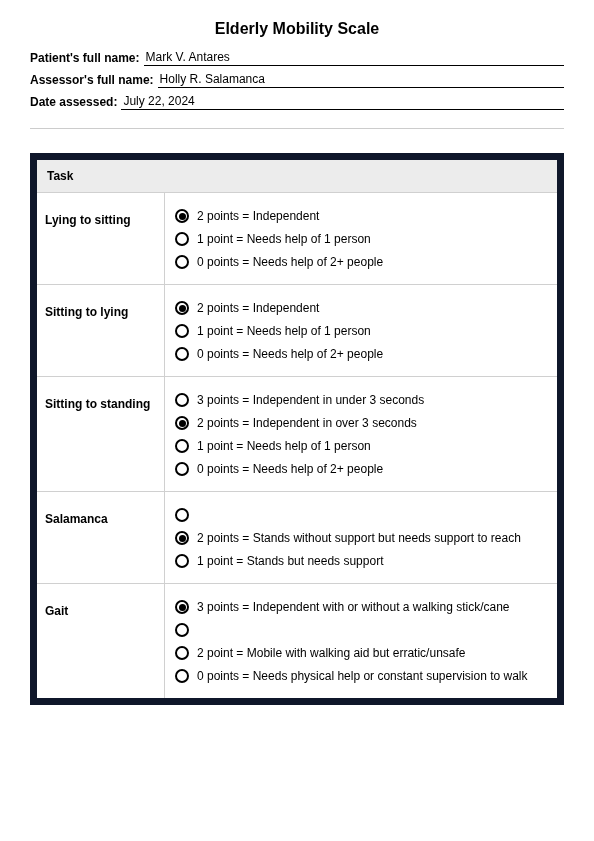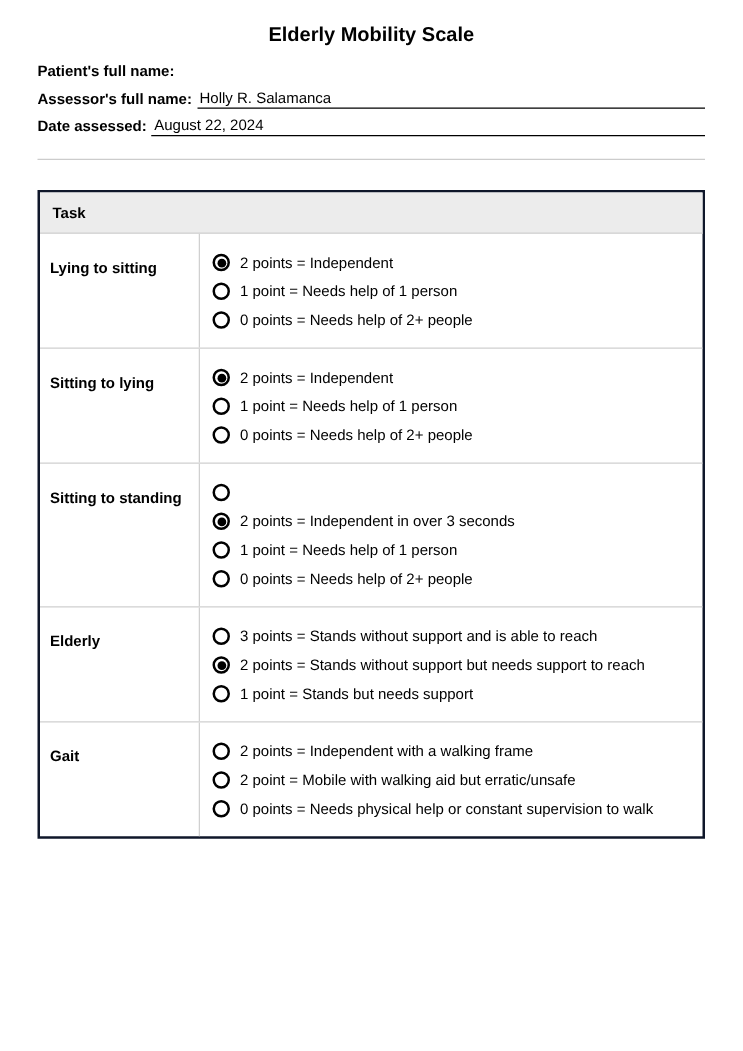--- a/index.html
+++ b/index.html
@@ -38,21 +38,21 @@
     padding-left: 2px;
     padding-bottom: 1px;
     font-weight: normal;
   }
   .divider {
     border: none;
     border-top: 1px solid #ccc;
     margin: 18px 0 24px 0;
   }
   .task-table {
-    border: 2px solid #0f172a;
+    border: 7px solid #0f172a;
     font-size: 12px;
   }
   .task-header {
     background: #ececec;
     font-weight: bold;
     padding: 9px 10px;
     border-bottom: 1px solid #d0d0d0;
   }
   .task-row {
     display: flex;
@@ -97,30 +97,31 @@
 </style>
 </head>
 <body>
 
 <div class="page">
 
   <h1>Elderly Mobility Scale</h1>
 
   <div class="field-row">
     <span class="field-label">Patient's full name:</span>
+    <span class="field-value">Mark V. Antares</span>
   </div>
 
   <div class="field-row">
     <span class="field-label">Assessor's full name:</span>
     <span class="field-value">Holly R. Salamanca</span>
   </div>
 
   <div class="field-row">
     <span class="field-label">Date assessed:</span>
-    <span class="field-value">August 22, 2024</span>
+    <span class="field-value">July 22, 2024</span>
   </div>
 
   <hr class="divider">
 
   <div class="task-table">
     <div class="task-header">Task</div>
     <div id="task-rows">
         <div class="task-row">
           <div class="task-name">Lying to sitting</div>
           <div class="task-opts">
@@ -153,58 +154,61 @@
               <span class="radio"></span>
               <span>0 points = Needs help of 2+ people</span>
             </div>
           </div>
         </div>
         <div class="task-row">
           <div class="task-name">Sitting to standing</div>
           <div class="task-opts">
             <div class="opt">
               <span class="radio"></span>
+              <span>3 points = Independent in under 3 seconds</span>
             </div>
             <div class="opt">
               <span class="radio checked"></span>
               <span>2 points = Independent in over 3 seconds</span>
             </div>
             <div class="opt">
               <span class="radio"></span>
               <span>1 point = Needs help of 1 person</span>
             </div>
             <div class="opt">
               <span class="radio"></span>
               <span>0 points = Needs help of 2+ people</span>
             </div>
           </div>
         </div>
         <div class="task-row">
-          <div class="task-name">Elderly</div>
-          <div class="task-opts">
-            <div class="opt">
-              <span class="radio"></span>
-              <span>3 points = Stands without support and is able to reach</span>
+          <div class="task-name">Salamanca</div>
+          <div class="task-opts">
+            <div class="opt">
+              <span class="radio"></span>
             </div>
             <div class="opt">
               <span class="radio checked"></span>
               <span>2 points = Stands without support but needs support to reach</span>
             </div>
             <div class="opt">
               <span class="radio"></span>
               <span>1 point = Stands but needs support</span>
             </div>
           </div>
         </div>
         <div class="task-row">
           <div class="task-name">Gait</div>
           <div class="task-opts">
             <div class="opt">
-              <span class="radio"></span>
-              <span>2 points = Independent with a walking frame</span>
+              <span class="radio checked"></span>
+              <span>3 points = Independent with or without a walking stick/cane</span>
+            </div>
+            <div class="opt">
+              <span class="radio"></span>
             </div>
             <div class="opt">
               <span class="radio"></span>
               <span>2 point = Mobile with walking aid but erratic/unsafe</span>
             </div>
             <div class="opt">
               <span class="radio"></span>
               <span>0 points = Needs physical help or constant supervision to walk</span>
             </div>
           </div>

